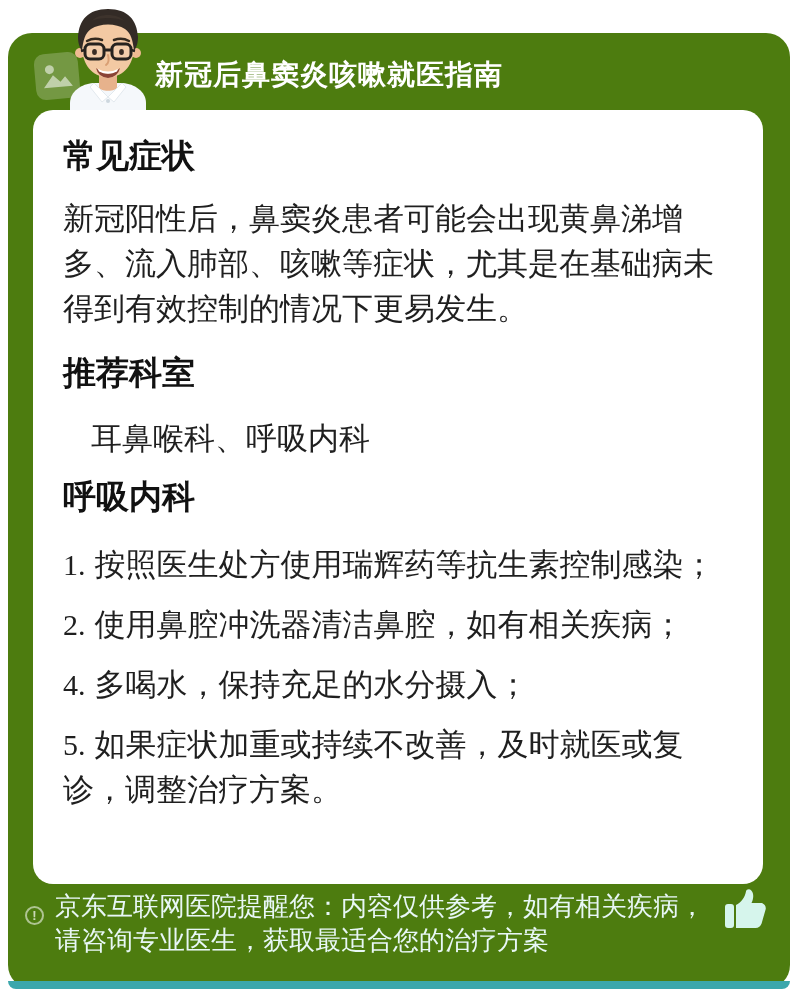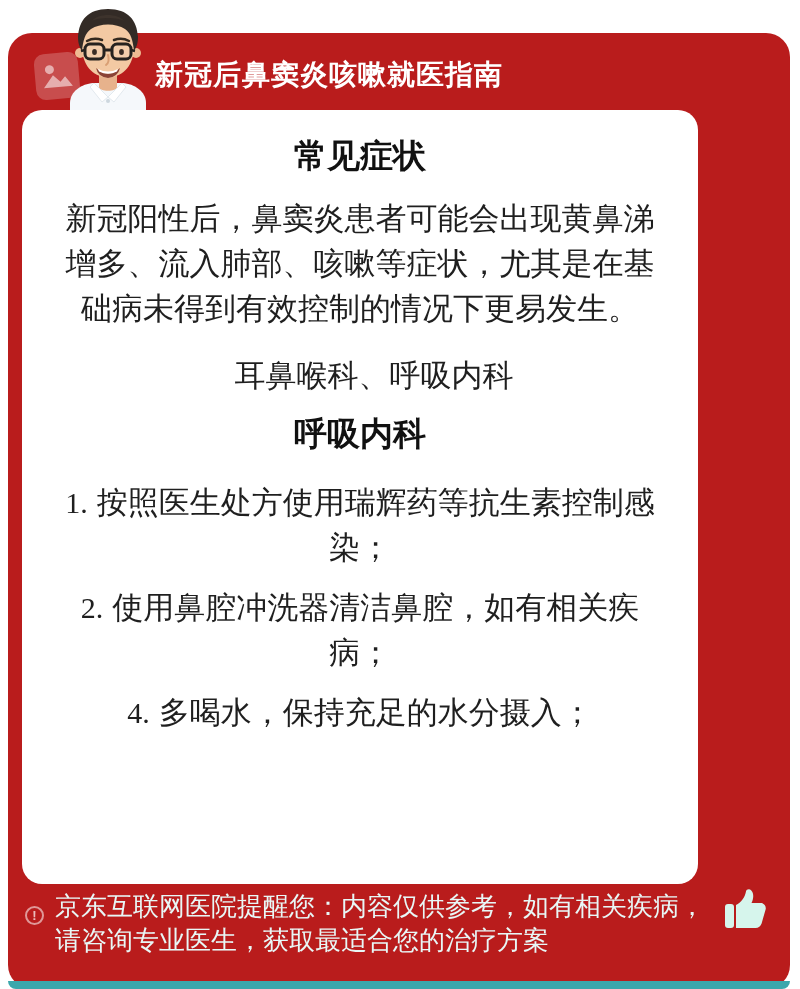--- a/index.html
+++ b/index.html
@@ -7,21 +7,21 @@
     width: 800px; height: 989px;
     background: #ffffff;
     font-family: "Liberation Sans", "DejaVu Sans", sans-serif;
     overflow: hidden;
     position: relative;
   }
   .teal-card {
     position: absolute;
     left: 8px; top: 33px;
     width: 782px; height: 956px;
-    background: #b91c1c;
+    background: #4d7c0f;
     border-radius: 24px;
   }
   
   .header { position: absolute; left: 0; top: 0; width: 100%; height: 77px; }
   .photo-badge {
     position: absolute; left: 27px; top: 20px;
     width: 44px; height: 46px;
     background: rgba(255,255,255,0.22);
     border-radius: 10px;
     transform: rotate(-5deg);
@@ -35,28 +35,27 @@
   .avatar svg { width: 100%; height: 100%; display: block; }
   .guide-title {
     position: absolute; left: 147px; top: 23px;
     font-size: 28px; font-weight: 700;
     color: #ffffff; letter-spacing: 1px;
     white-space: nowrap;
     z-index: 1;
   }
   
   .content-card {
-    position: absolute; left: 14px; top: 77px;
-    width: 676px; height: 774px;
+    position: absolute; left: 25px; top: 77px;
+    width: 730px; height: 774px;
     background: #ffffff;
     border-radius: 20px;
     padding: 26px 30px;
     overflow: hidden;
     z-index: 3;
-    text-align: center;
   }
   .content-card h2 {
     font-size: 33px; line-height: 1.22;
     font-weight: 700; color: #111111;
     margin: 0 0 20px 0;
   }
   .content-card h2.h-departments { margin-bottom: 22px; }
   .content-card h2.h-care { margin-bottom: 25px; }
   .para {
     font-size: 31px; line-height: 45px;
@@ -161,27 +160,29 @@
       </svg>
     </div>
 
     <div class="guide-title">新冠后鼻窦炎咳嗽就医指南</div>
   </div>
 
   <div class="content-card">
     <h2>常见症状</h2>
     <p class="para">新冠阳性后，鼻窦炎患者可能会出现黄鼻涕增多、流入肺部、咳嗽等症状，尤其是在基础病未得到有效控制的情况下更易发生。</p>
 
+    <h2 class="h-departments">推荐科室</h2>
     <p class="para departments">耳鼻喉科、呼吸内科</p>
 
     <h2 class="h-care">呼吸内科</h2>
     <div>
       <p class="care-item"><span class="care-num">1.</span><span>按照医生处方使用瑞辉药等抗生素控制感染；</span></p>
       <p class="care-item"><span class="care-num">2.</span><span>使用鼻腔冲洗器清洁鼻腔，如有相关疾病；</span></p>
       <p class="care-item"><span class="care-num">4.</span><span>多喝水，保持充足的水分摄入；</span></p>
+      <p class="care-item last"><span class="care-num">5.</span><span>如果症状加重或持续不改善，及时就医或复诊，调整治疗方案。</span></p>
     </div>
   </div>
 
   <div class="footer">
     <div class="alert-circle">!</div>
     <p class="disclaimer">京东互联网医院提醒您：内容仅供参考，如有相关疾病，请咨询专业医生，获取最适合您的治疗方案</p>
     <button class="thumb-btn">
       <svg viewBox="0 0 48 48" aria-hidden="true">
         <rect x="5" y="17" width="9" height="24" rx="3" fill="#d6f5ec"></rect>
         <path d="M16,41 L16,18 C21,16 25,10 26,4.5 C26.3,2.2 29.5,1.5 31.3,3.4 C34.3,6.6 33.4,12.4 31.5,16 L40.5,16 C44,16 46.5,19.2 45.6,22.5 L41.6,36.5 C40.8,39.2 38.4,41 35.6,41 Z" fill="#d6f5ec"></path>

